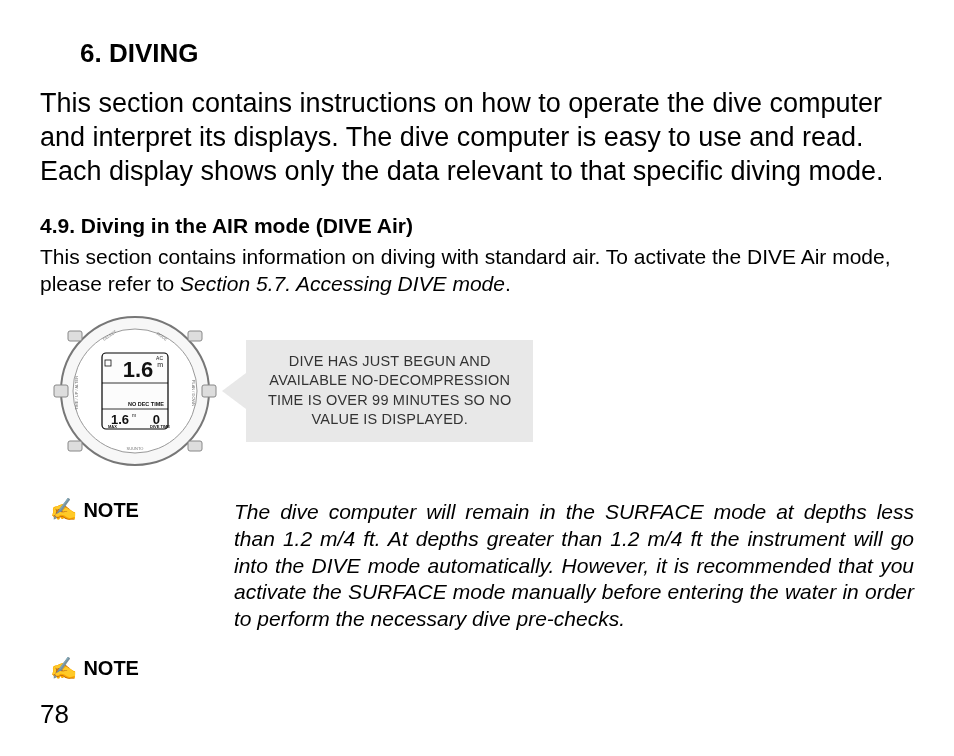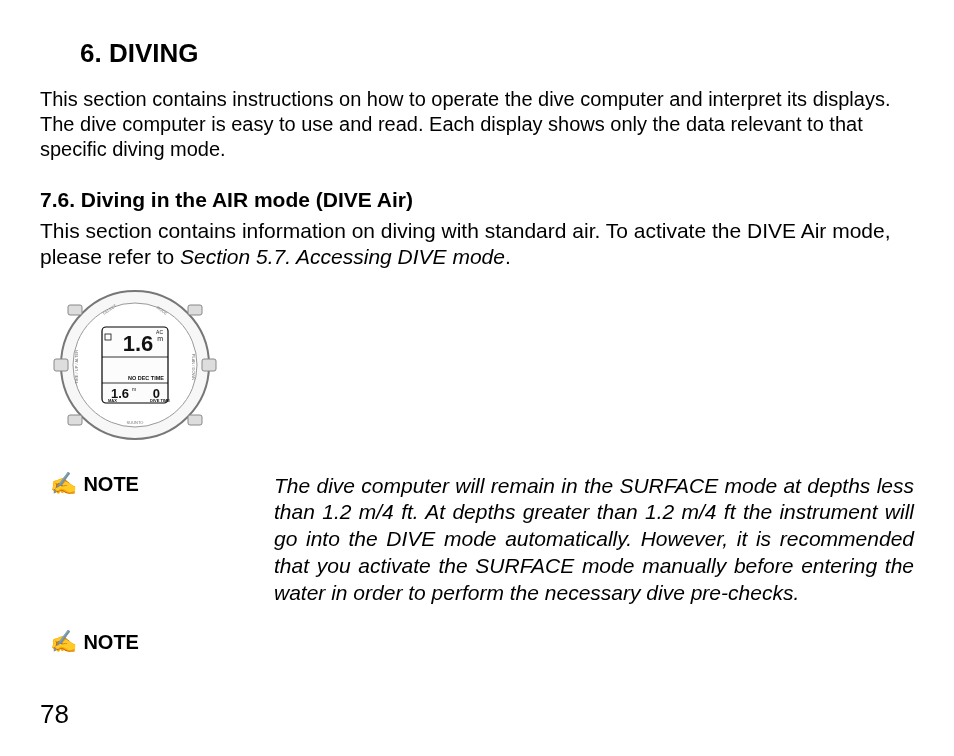--- a/index.html
+++ b/index.html
@@ -16,21 +16,21 @@
       position: relative;
       color: #000;
     }
     .chapter-title {
       font-size: 26px;
       font-weight: bold;
       margin-bottom: 18px;
       margin-left: 40px;
     }
     .intro-text {
-      font-size: 20px;
+      font-size: 27px;
       line-height: 1.25;
       margin-bottom: 26px;
     }
     .section-title {
       font-size: 21px;
       font-weight: bold;
       margin-bottom: 6px;
     }
     .section-text {
       font-size: 21px;
@@ -100,39 +100,38 @@
     }
     .note-label {
       font-weight: bold;
       font-size: 20px;
     }
     .note-body {
       font-style: italic;
       font-size: 21px;
       line-height: 1.28;
       text-align: justify;
-      margin-left: 40px;
     }
     .page-number {
       position: absolute;
       bottom: 26px;
       left: 40px;
       font-size: 26px;
     }
     
     .svg-tiny { font-size: 4px; }
   </style>
 </head>
 <body>
 
 <h1 class="chapter-title">6. DIVING</h1>
 
 <p class="intro-text">This section contains instructions on how to operate the dive computer and interpret its displays. The dive computer is easy to use and read. Each display shows only the data relevant to that specific diving mode.</p>
 
-<h2 class="section-title">7.6. Diving in the AIR mode (DIVE Air)</h2>
+<h2 class="section-title">4.9. Diving in the AIR mode (DIVE Air)</h2>
 
 <p class="section-text">
   <span>This section contains information on diving with standard air. To activate the DIVE Air mode, please refer to </span><span class="italic-ref">Section 5.7. Accessing DIVE mode</span><span>.</span>
 </p>
 
 <div class="figure-row">
   <div class="watch">
     <svg viewBox="0 0 170 160">
 
       <circle cx="85" cy="80" r="74" fill="#f7f7f7" stroke="#777" stroke-width="2"></circle>
@@ -166,20 +165,26 @@
       <text x="100" y="117" font-family="Arial" font-size="4" font-weight="bold" fill="#111">DIVE TIME</text>
 
       <text x="54" y="30" font-family="Arial" class="svg-tiny" fill="#777" transform="rotate(-35 54 30)">SELECT</text>
       <text x="116" y="30" font-family="Arial" class="svg-tiny" fill="#777" transform="rotate(35 116 30)" text-anchor="end">MODE</text>
       <text x="28" y="82" font-family="Arial" class="svg-tiny" fill="#777" transform="rotate(-90 28 82)" text-anchor="middle">TIME / UP / ALTER</text>
       <text x="142" y="82" font-family="Arial" class="svg-tiny" fill="#777" transform="rotate(90 142 82)" text-anchor="middle">PLAN / DOWN</text>
       <text x="85" y="139" font-family="Arial" class="svg-tiny" fill="#777" text-anchor="middle">SUUNTO</text>
     </svg>
   </div>
 
+  <div class="callout">
+    <span>DIVE HAS JUST BEGUN AND</span><br>
+    <span>AVAILABLE NO-DECOMPRESSION</span><br>
+    <span>TIME IS OVER 99 MINUTES SO NO</span><br>
+    <span>VALUE IS DISPLAYED.</span>
+  </div>
 </div>
 
 <div class="note-block">
   <div class="note-left">
     <span class="note-icon">✍</span>
     <span class="note-label">NOTE</span>
   </div>
   <div class="note-body">The dive computer will remain in the SURFACE mode at depths less than 1.2 m/4 ft. At depths greater than 1.2 m/4 ft the instru­ment will go into the DIVE mode automatically. However, it is re­commended that you activate the SURFACE mode manually before entering the water in order to perform the necessary dive pre-checks.</div>
 </div>
 

